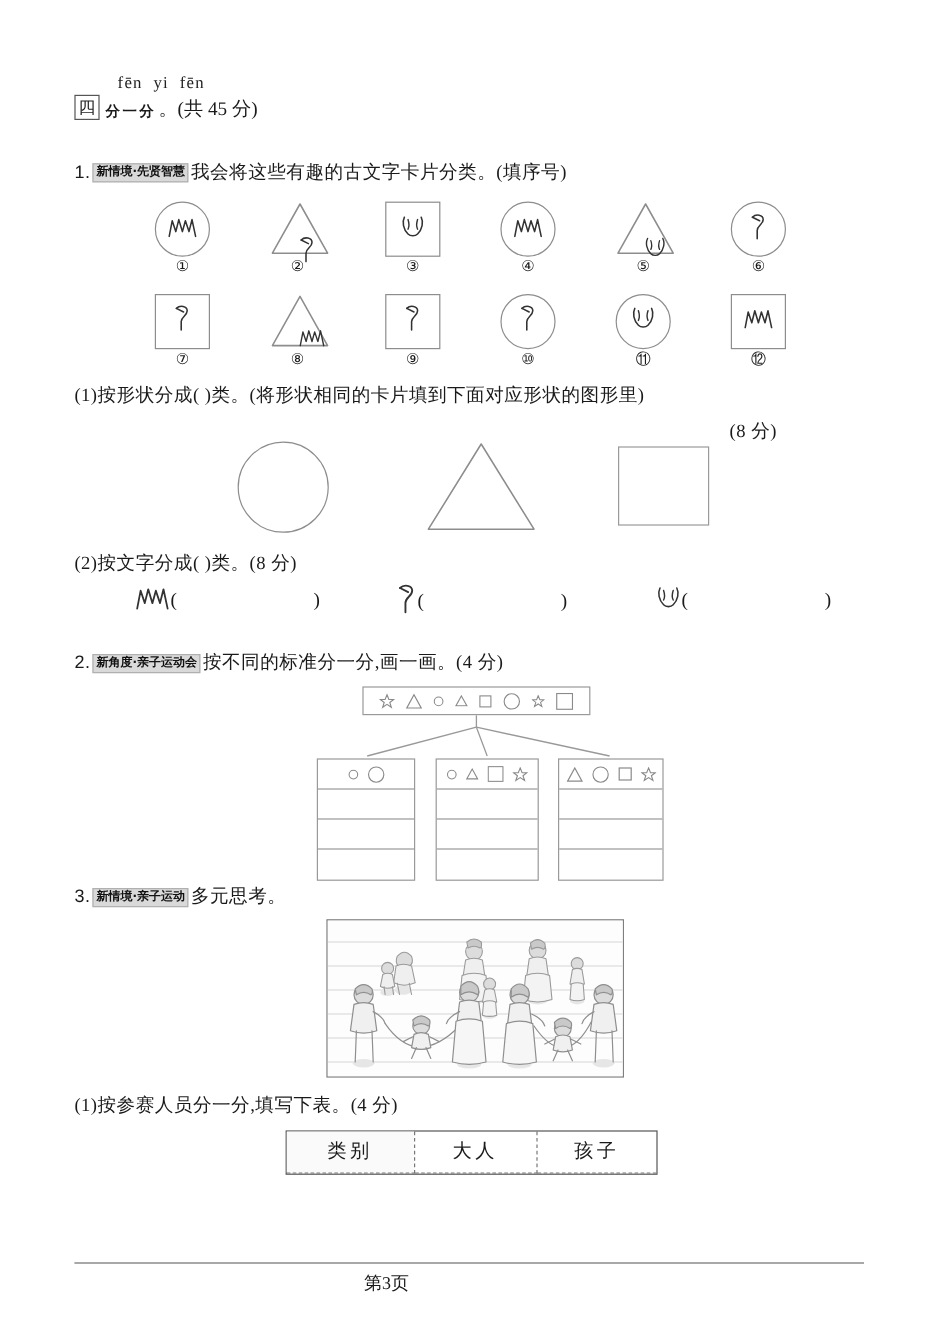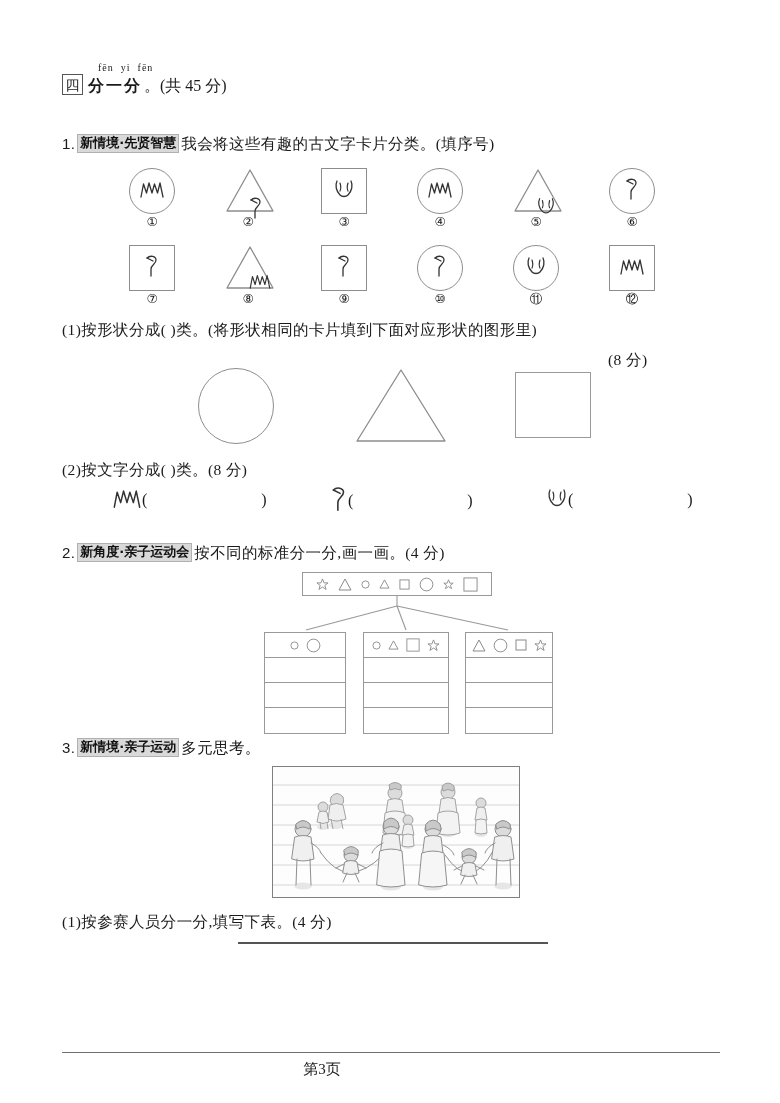--- a/index.html
+++ b/index.html
@@ -13,49 +13,49 @@
     position: relative;
     overflow: hidden;
   }
 
   .page { position:relative; width:780px; height:1103px; padding: 0; }
 
   
   .sec-head { position:absolute; left:62px; top:62px; width:660px; }
   .pinyin {
     font-family: "Liberation Serif", serif;
-    font-size: 10px;
+    font-size: 14px;
     letter-spacing: 1px;
     color:#222;
     margin-left: 36px;
     margin-bottom: 1px;
     white-space: pre;
   }
   .sec-row { display:flex; align-items:flex-end; gap:0px; }
   .sec-num {
     display:inline-flex; align-items:center; justify-content:center;
     width:21px; height:21px;
     border:1.2px solid #555;
     font-size:14px; line-height:1;
     margin-right:5px;
     margin-bottom:2px;
     font-family:"DejaVu Sans","Liberation Sans",sans-serif;
   }
-  .sec-title { font-size:16px; font-weight:bold; letter-spacing:2px; }
+  .sec-title { font-size:12px; font-weight:bold; letter-spacing:2px; }
   .sec-score { font-size:16px; margin-left:2px; letter-spacing:0px; }
 
   
   .q { position:absolute; font-size:15.5px; line-height:1.5; letter-spacing:0.4px; white-space:nowrap; }
   .qnum { font-family:"Liberation Sans", sans-serif; font-size:15px; }
   .badge {
     display:inline-block;
     background:#d9d9d9;
     border:0.6px solid #b0b0b0;
     color:#111;
-    font-size:13px;
+    font-size:10px;
     font-weight:bold;
     padding:1px 2px 1px 2px;
     margin:0 2px;
     vertical-align:2px;
     letter-spacing:0px;
     font-family:"DejaVu Sans","Liberation Sans",sans-serif;
     line-height:1.15;
     white-space:nowrap;
   }
 
@@ -604,20 +604,25 @@
           </g>
       </g>
     </svg>
   </div>
 
   <div class="q" style="left:62px; top:910px;">(1)按参赛人员分一分,填写下表。(4 分)</div>
 
   <div class="tbl">
     <table>
       <tbody>
+          <tr class="top">
+        <td class="lead">类别</td>
+        <td class="mid">大人</td>
+        <td>孩子</td>
+      </tr>
     </tbody>
       </table>
   </div>
 
   <div class="footrule"></div>
   <div class="footnum">第3页</div>
 
 </div>
 
 </body></html>

